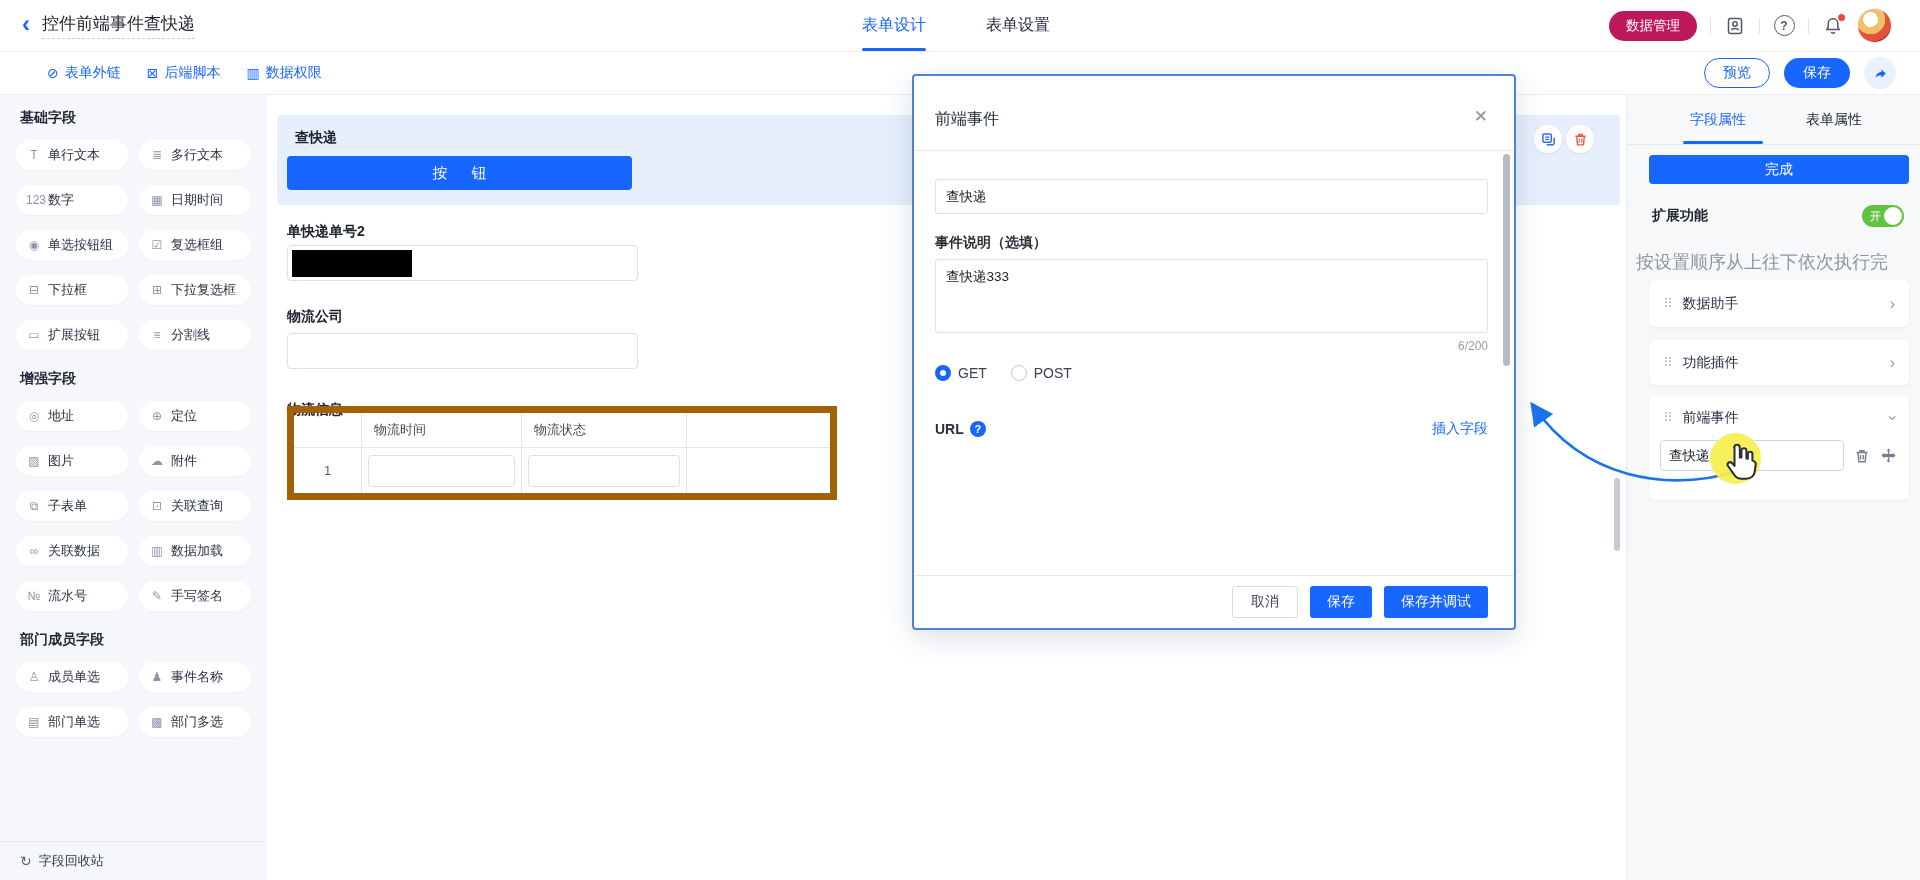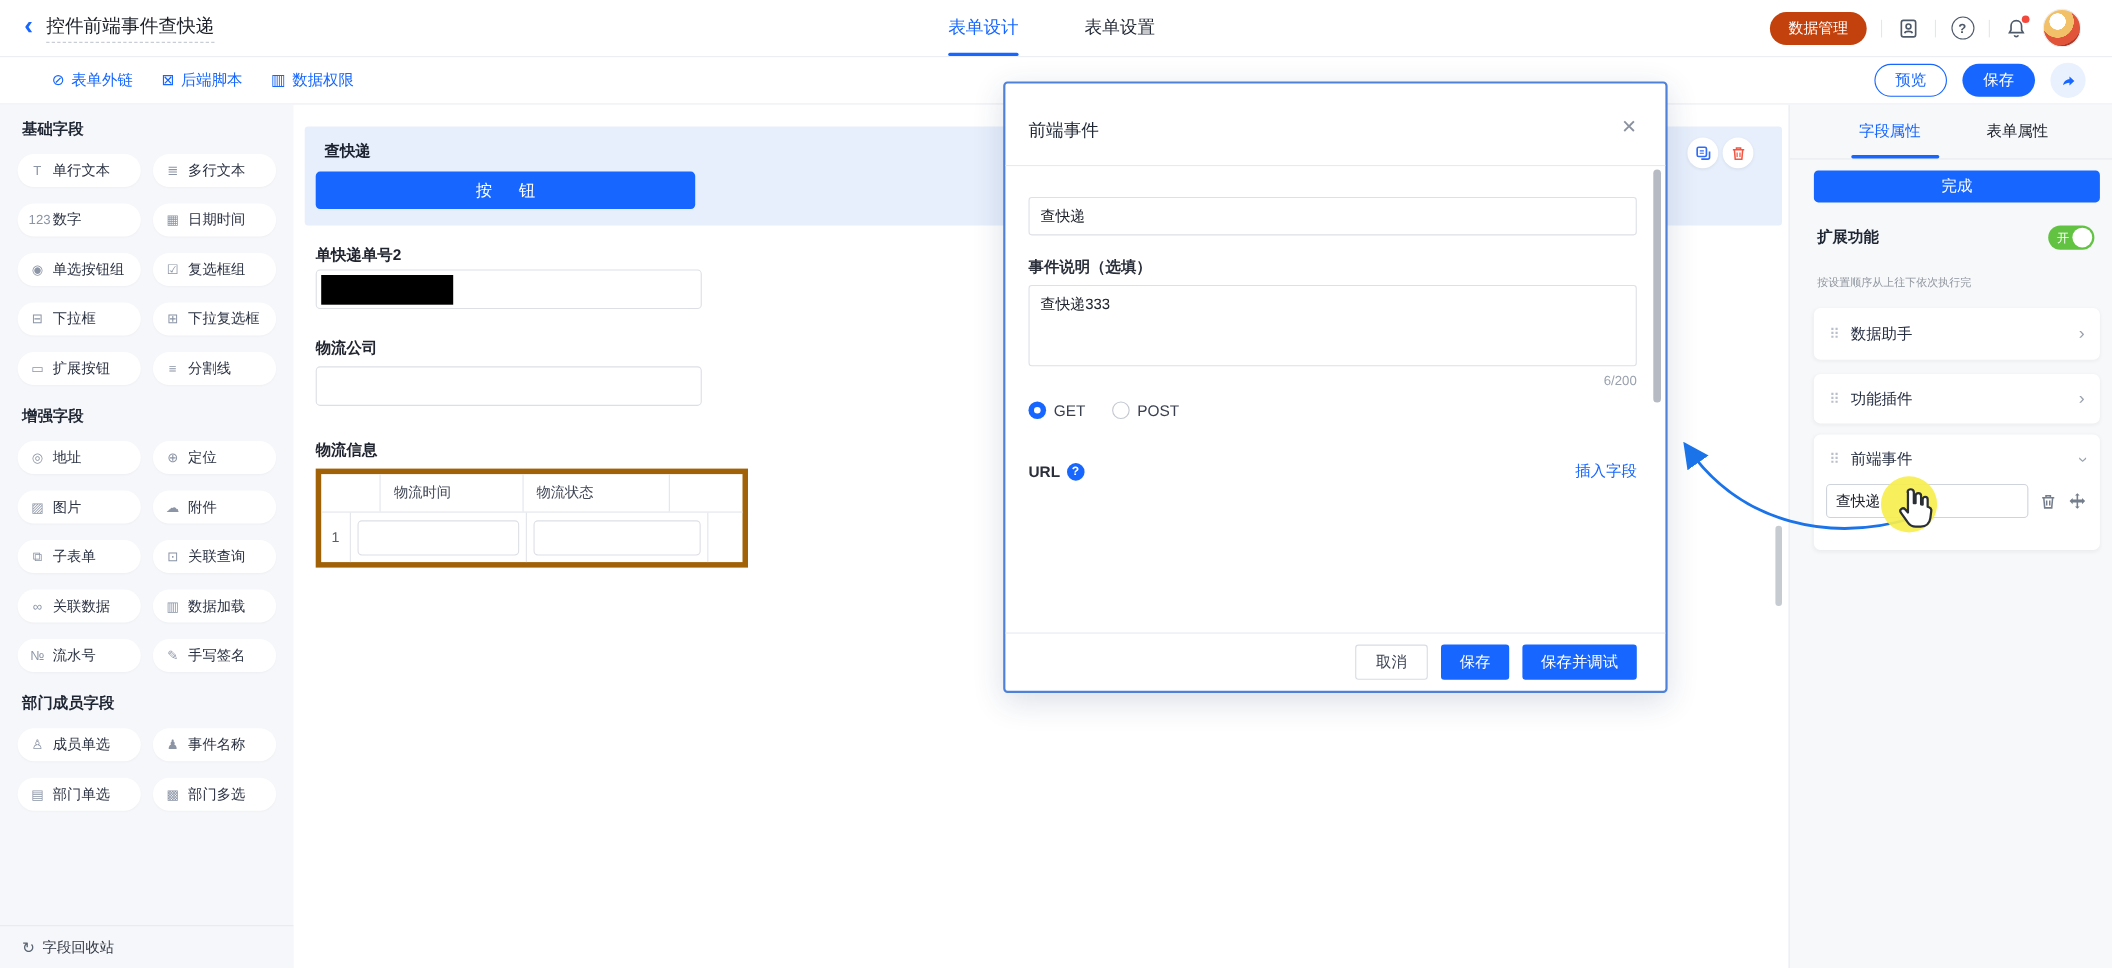--- a/index.html
+++ b/index.html
@@ -12,21 +12,21 @@
   #app-header{position:absolute;top:0;left:0;right:0;height:51px;background:#fff;
     border-bottom:1px solid #ebedf1;display:flex;align-items:center;z-index:30;}
   .hdr-left{display:flex;align-items:center;padding-left:22px;gap:12px;}
   .back-ic{color:#1666ff;font-size:24px;line-height:1;cursor:pointer;font-weight:bold;margin-top:-3px;}
   .doc-title{font-size:17px;color:#1d2129;border-bottom:1px dashed #c9ced6;padding-bottom:3px;}
   .hdr-tabs{position:absolute;left:862px;top:0;height:100%;display:flex;gap:60px;}
   .htab{display:flex;align-items:center;font-size:16px;color:#1f2633;position:relative;cursor:pointer;}
   .htab.active{color:#1666ff;}
   .htab.active .tab-underline{position:absolute;left:0;right:0;bottom:0;height:3px;background:#1666ff;border-radius:2px;}
   .hdr-right{margin-left:auto;display:flex;align-items:center;gap:13px;padding-right:28px;}
-  .pill-green{background:#c2410c;color:#fff;font-size:13.5px;height:30px;padding:0 17px;
+  .pill-green{background:#be185d;color:#fff;font-size:13.5px;height:30px;padding:0 17px;
     border-radius:16px;display:flex;align-items:center;border:none;cursor:pointer;}
   .vdiv{width:1px;height:16px;background:#e3e6ea;}
   .hicon{width:22px;height:22px;display:flex;align-items:center;justify-content:center;color:#4e5969;cursor:pointer;position:relative;}
   .help-circle{width:19px;height:19px;border:1.6px solid #4e5969;border-radius:50%;
     display:flex;align-items:center;justify-content:center;font-size:12px;font-weight:bold;color:#4e5969;}
   .red-dot{position:absolute;top:-1px;right:-1px;width:7px;height:7px;border-radius:50%;background:#f5483d;}
   .avatar{width:33px;height:33px;border-radius:50%;cursor:pointer;border:1px solid #eee;
     background:radial-gradient(circle at 38% 32%,#fff 0 24%,#f3c06a 25% 48%,#e2543a 49% 72%,#a93a2c 73% 100%);}
   
   #sub-toolbar{position:absolute;top:51px;left:0;right:0;height:44px;background:#fff;
@@ -59,21 +59,21 @@
   .widget-title{position:absolute;left:18px;top:14px;font-weight:bold;font-size:14px;color:#1c2230;}
   .big-btn{position:absolute;left:10px;top:41px;width:345px;height:34px;background:#1666ff;color:#fff;
     border:none;border-radius:4px;font-size:15px;letter-spacing:10px;text-indent:10px;cursor:pointer;}
   .band-act{position:absolute;top:10px;width:28px;height:28px;border-radius:50%;background:#fff;
     display:flex;align-items:center;justify-content:center;cursor:pointer;box-shadow:0 1px 3px rgba(31,35,41,.08);}
   .fld-label{position:absolute;left:20px;font-weight:bold;font-size:14px;color:#20242e;}
   .fld-input{position:absolute;left:20px;width:351px;height:36px;border:1px solid #dcdfe5;border-radius:4px;
     background:#fff;box-sizing:border-box;}
   .redact{position:absolute;background:#000;}
   
-  .subtable{position:absolute;left:20px;top:331px;width:393px;border:5px solid #a16207;box-sizing:border-box;}
+  .subtable{position:absolute;left:20px;top:311px;width:550px;border:7px solid #a16207;box-sizing:border-box;}
   .st-row{display:flex;}
   .st-cell{border-right:1px solid #e2e5ea;box-sizing:border-box;display:flex;align-items:center;}
   .st-cell:last-child{border-right:none;}
   .st-head .st-cell{height:34px;font-size:13px;color:#404756;padding-left:12px;}
   .st-head{border-bottom:1px solid #e2e5ea;}
   .st-body .st-cell{height:45px;}
   .c0{width:68px;justify-content:center;padding-left:0!important;}
   .c1{width:160px;}
   .c2{width:165px;}
   .c3{width:80px;}
@@ -86,21 +86,21 @@
   .ptab{position:absolute;top:0;height:100%;display:flex;align-items:center;font-size:14px;color:#20242e;cursor:pointer;}
   .ptab.active{color:#1666ff;}
   .ptab-underline{position:absolute;left:56px;bottom:0;width:80px;height:3px;background:#1666ff;border-radius:2px;}
   .done-btn{position:absolute;left:22px;top:60px;width:260px;height:29px;background:#1666ff;color:#fff;
     border:none;border-radius:4px;font-size:14px;cursor:pointer;}
   .ext-row{position:absolute;left:25px;right:16px;top:110px;display:flex;align-items:center;justify-content:space-between;}
   .ext-label{font-weight:bold;font-size:14px;color:#1f2633;}
   .toggle{width:42px;height:22px;border-radius:12px;background:#62c343;position:relative;cursor:pointer;}
   .toggle .on-txt{position:absolute;left:8px;top:4px;font-size:11px;color:#fff;}
   .toggle .knob{position:absolute;right:2px;top:2px;width:18px;height:18px;border-radius:50%;background:#fff;}
-  .hint{position:absolute;left:25px;top:155px;font-size:10px;color:#8f959e;}
+  .hint{position:absolute;left:9px;top:155px;font-size:18px;color:#8f959e;}
   .pcard{position:absolute;left:22px;width:260px;background:#fff;border-radius:6px;
     box-shadow:0 1px 4px rgba(31,35,41,.06);box-sizing:border-box;}
   .pcard-row{display:flex;align-items:center;padding:0 14px;height:100%;}
   .drag-h{color:#b8bfca;font-size:13px;cursor:grab;}
   .pcard-label{margin-left:10px;font-size:14px;color:#262e42;}
   .chev{margin-left:auto;color:#98a0ac;font-size:16px;cursor:pointer;}
   .chev.down{transform:rotate(90deg);}
   #card-event .pcard-row{height:45px;}
   .event-input-row{display:flex;align-items:center;padding:0 11px;gap:10px;}
   .event-input{width:184px;height:31px;border:1px solid #cfd4dc;border-radius:4px;box-sizing:border-box;

